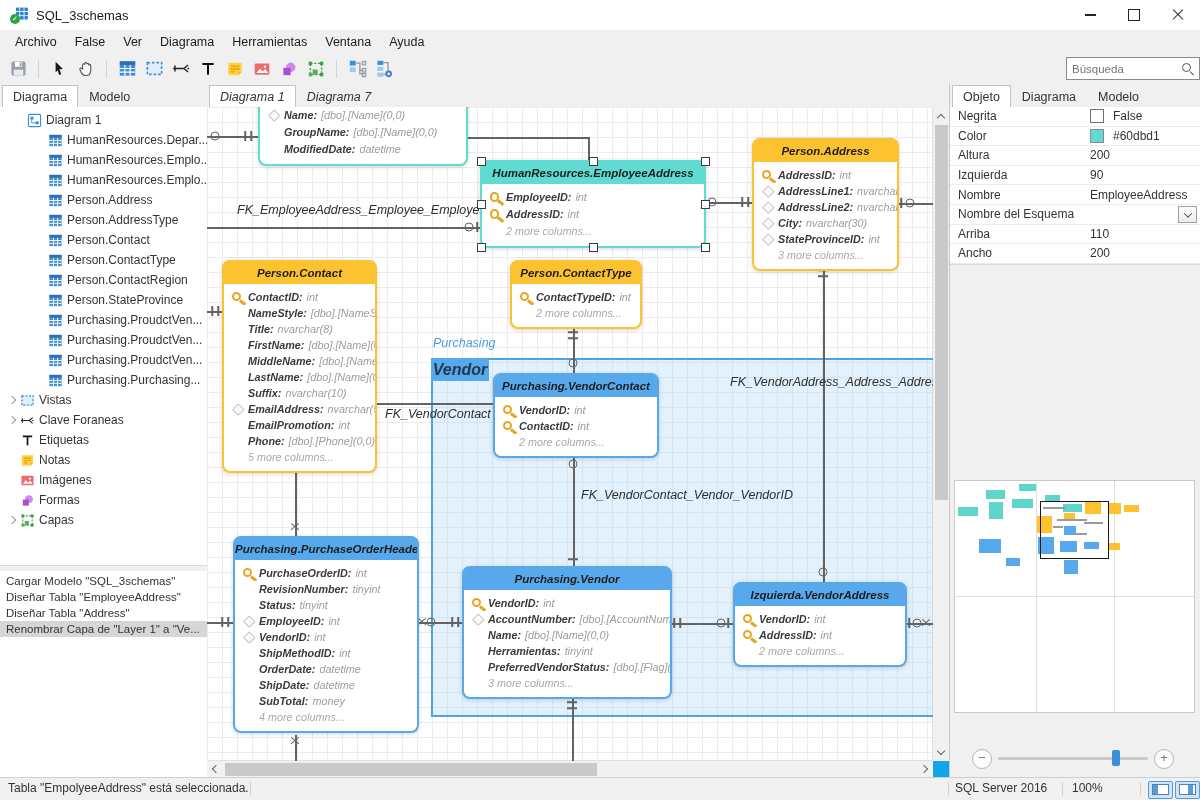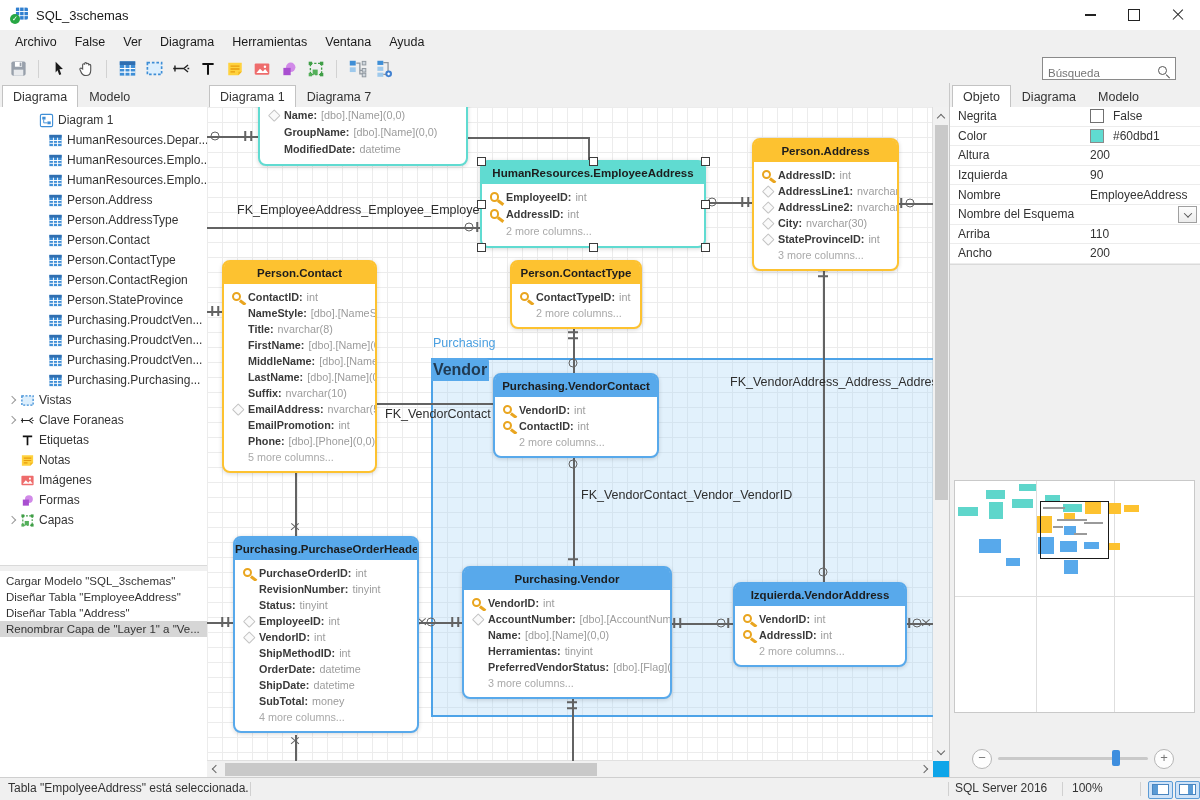--- a/index.html
+++ b/index.html
@@ -21,45 +21,45 @@
   .wc-close::before,.wc-close::after{content:"";position:absolute;width:14px;height:1.4px;background:#222;}
   .wc-close::before{transform:rotate(45deg);} .wc-close::after{transform:rotate(-45deg);}
   
   .menubar{position:absolute;left:0;top:30px;right:0;height:24px;display:flex;align-items:center;padding-left:6px;background:#f0f0f0;}
   .menu-item{font-size:12.5px;padding:3px 9px;color:#1a1a1a;}
   
   .toolbar{position:absolute;left:0;top:54px;right:0;height:29px;background:#f0f0f0;display:flex;align-items:center;padding-left:6px;border-bottom:1px solid #e3e3e3;}
   .tb-icons{display:flex;align-items:center;gap:3px;}
   .tb-btn{width:24px;height:24px;display:flex;align-items:center;justify-content:center;border-radius:2px;}
   .tb-sep{width:1px;height:18px;background:#d2d2d2;margin:0 5px;}
-  .search{margin-left:auto;margin-right:24px;width:132px;height:21px;background:#fff;border:1px solid #8a8a8a;display:flex;align-items:flex-end;gap:20px;}
+  .search{margin-left:auto;margin-right:0;width:132px;height:21px;background:#fff;border:1px solid #8a8a8a;display:flex;align-items:center;gap:20px;}
   .search input{border:0;outline:0;flex:1;min-width:0;font-size:11.5px;padding:0 5px;font-family:"Liberation Sans",sans-serif;color:#333;background:transparent;}
   .mag{position:relative;width:14px;height:14px;margin-right:4px;flex:0 0 14px;}
   .mag::before{content:"";position:absolute;left:1px;top:1px;width:7px;height:7px;border:1.4px solid #555;border-radius:50%;}
   .mag::after{content:"";position:absolute;left:9px;top:9px;width:4.5px;height:1.4px;background:#555;transform:rotate(45deg);transform-origin:left center;}
   
   .tabstrip{position:absolute;left:0;top:0;right:0;height:24px;background:#f0f0f0;border-bottom:1px solid #c3c3c3;display:flex;align-items:flex-end;padding-left:2px;}
   .tab{font-size:12.5px;color:#333;padding:4px 10px 4px;border:1px solid transparent;border-bottom:none;position:relative;top:1px;background:transparent;}
   .tab.active{background:#fff;border-color:#c3c3c3;}
   
   .leftpanel{position:absolute;left:0;top:83px;width:207px;bottom:22px;background:#fff;border-right:1px solid #c9c9c9;}
   .tree{position:absolute;left:0;top:24px;right:0;height:458px;overflow:hidden;background:#fff;padding-top:3px;}
   .trow{display:flex;align-items:center;height:20px;font-size:12px;color:#333;white-space:nowrap;overflow:hidden;}
-  .trow.lvl0{padding-left:5px;} .trow.lvl1{padding-left:24px;} .trow.lvl2{padding-left:33px;}
+  .trow.lvl0{padding-left:5px;} .trow.lvl1{padding-left:12px;} .trow.lvl2{padding-left:33px;}
   .chev{width:14px;flex:0 0 14px;display:flex;align-items:center;justify-content:center;}
   .ch-down::before{content:"";width:6px;height:6px;border-left:1.6px solid #333;border-bottom:1.6px solid #333;transform:rotate(-45deg) translate(1px,-1px);}
   .ch-right::before{content:"";width:5px;height:5px;border-top:1.5px solid #9a9a9a;border-right:1.5px solid #9a9a9a;transform:rotate(45deg);}
   .ticon{width:17px;flex:0 0 17px;display:flex;align-items:center;justify-content:center;margin-right:3px;}
   .ticon svg{width:15px;height:15px;}
   .lp-split{position:absolute;left:0;right:0;top:482px;height:5px;background:#f0f0f0;border-top:1px solid #dadada;border-bottom:1px solid #dadada;}
   .log{position:absolute;left:0;top:488px;right:0;bottom:0;background:#fff;padding-top:2px;}
   .lrow{height:16px;line-height:16px;font-size:11.5px;color:#333;padding-left:6px;white-space:nowrap;overflow:hidden;}
   .lrow.sel{background:#d6d6d6;}
   
-  .canvaswrap{position:absolute;left:207px;top:83px;right:250px;bottom:22px;background:#0ea5e9;}
+  .canvaswrap{position:absolute;left:207px;top:83px;right:250px;bottom:22px;background:#0ea5e9;font-style:italic;}
   .canvas{position:absolute;left:0;top:24px;right:17px;bottom:17px;overflow:hidden;background-color:#fff;
     background-image:
       linear-gradient(#ececec 1px,transparent 1px),linear-gradient(90deg,#ececec 1px,transparent 1px),
       linear-gradient(#dcdcdc 1px,transparent 1px),linear-gradient(90deg,#dcdcdc 1px,transparent 1px);
     background-size:15px 15px,15px 15px,75px 75px,75px 75px;}
   .hscroll{position:absolute;left:0;right:17px;bottom:0;height:17px;background:#f1f1f1;border-top:1px solid #e0e0e0;}
   .vscroll{position:absolute;top:24px;bottom:17px;right:0;width:17px;background:#f1f1f1;border-left:1px solid #e0e0e0;}
   .h-thumb{position:absolute;left:18px;top:2px;width:372px;height:13px;background:#c9c9c9;}
   .v-thumb{position:absolute;top:18px;left:2px;width:13px;height:375px;background:#c9c9c9;}
   .sarrow{position:absolute;width:12px;height:12px;}

